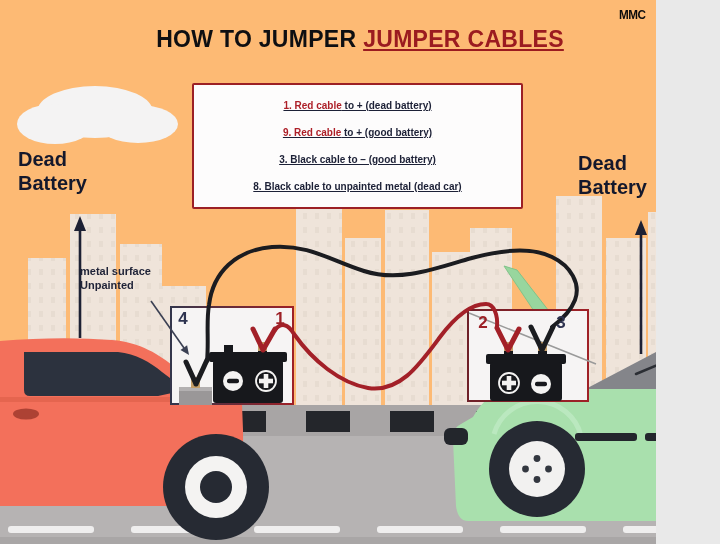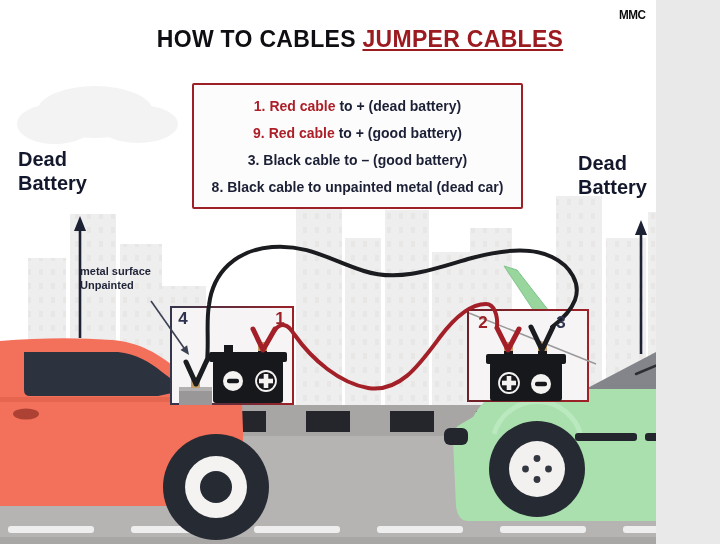--- a/index.html
+++ b/index.html
@@ -1,36 +1,36 @@
 <!DOCTYPE html>
 <html><head>
 <meta charset="utf-8">
 <style>
   html,body{margin:0;padding:0;background:#e9e9e9;}
   .stage{
     position:relative;width:656px;height:544px;overflow:hidden;
-    background:#ffffff;font-family:"Liberation Sans","DejaVu Sans",sans-serif;
+    background:#fdba74;font-family:"Liberation Sans","DejaVu Sans",sans-serif;
   }
   .abs{position:absolute;}
   .logo{
     top:7px;right:10px;font-size:13px;font-weight:900;letter-spacing:-0.5px;
     color:#0b0b0c;transform:scaleX(.9);transform-origin:right center;
   }
   .title{
     top:26px;left:0;width:720px;text-align:center;
     font-size:23px;font-weight:800;letter-spacing:.3px;color:#0e0f12;white-space:nowrap;
   }
   .title .red{color:#9b1b20;text-decoration:underline;}
   .panel{
     left:192px;top:83px;width:323px;height:108px;
     background:#fdfcfc;border:2px solid #9c2025;border-radius:2px;
     display:flex;flex-direction:column;justify-content:space-around;
     padding:7px 2px;text-align:center;
   }
-  .step{font-size:14px;font-weight:700;color:#1c2036;white-space:nowrap;}
+  .step{font-size:10px;font-weight:700;color:#1c2036;white-space:nowrap;text-decoration:underline;}
   .step .lead{color:#ad1f28;}
   .callout{font-weight:800;color:#14182c;line-height:1.22;}
   .callout.big{font-size:20px;}
   .callout.small{font-size:11px;font-weight:700;color:#1f2338;line-height:1.3;}
   .marker{font-size:17px;font-weight:800;width:16px;text-align:center;}
   .marker.navy{color:#2e3350;}
   .marker.red{color:#9c2026;}
 </style>
 </head>
 <body>
@@ -217,21 +217,21 @@
     </g>
     <g stroke="#3b4053" fill="#3b4053">
       <line x1="151" y1="301" x2="184" y2="348" stroke-width="1.6"></line>
       <polygon points="189,355 180.5,349.9 187.1,345.3" stroke="none"></polygon>
     </g>
   </svg>
 
   <div class="abs logo">MMC</div>
 
   <div class="abs title">
-    <span>HOW TO CABLES </span><span class="red">JUMPER CABLES</span>
+    <span>HOW TO JUMPER </span><span class="red">JUMPER CABLES</span>
   </div>
 
   <div class="abs panel">
     <div class="step">
       <span class="lead">1. Red cable</span><span> to + (dead battery)</span>
     </div>
     <div class="step">
       <span class="lead">9. Red cable</span><span> to + (good battery)</span>
     </div>
     <div class="step">

